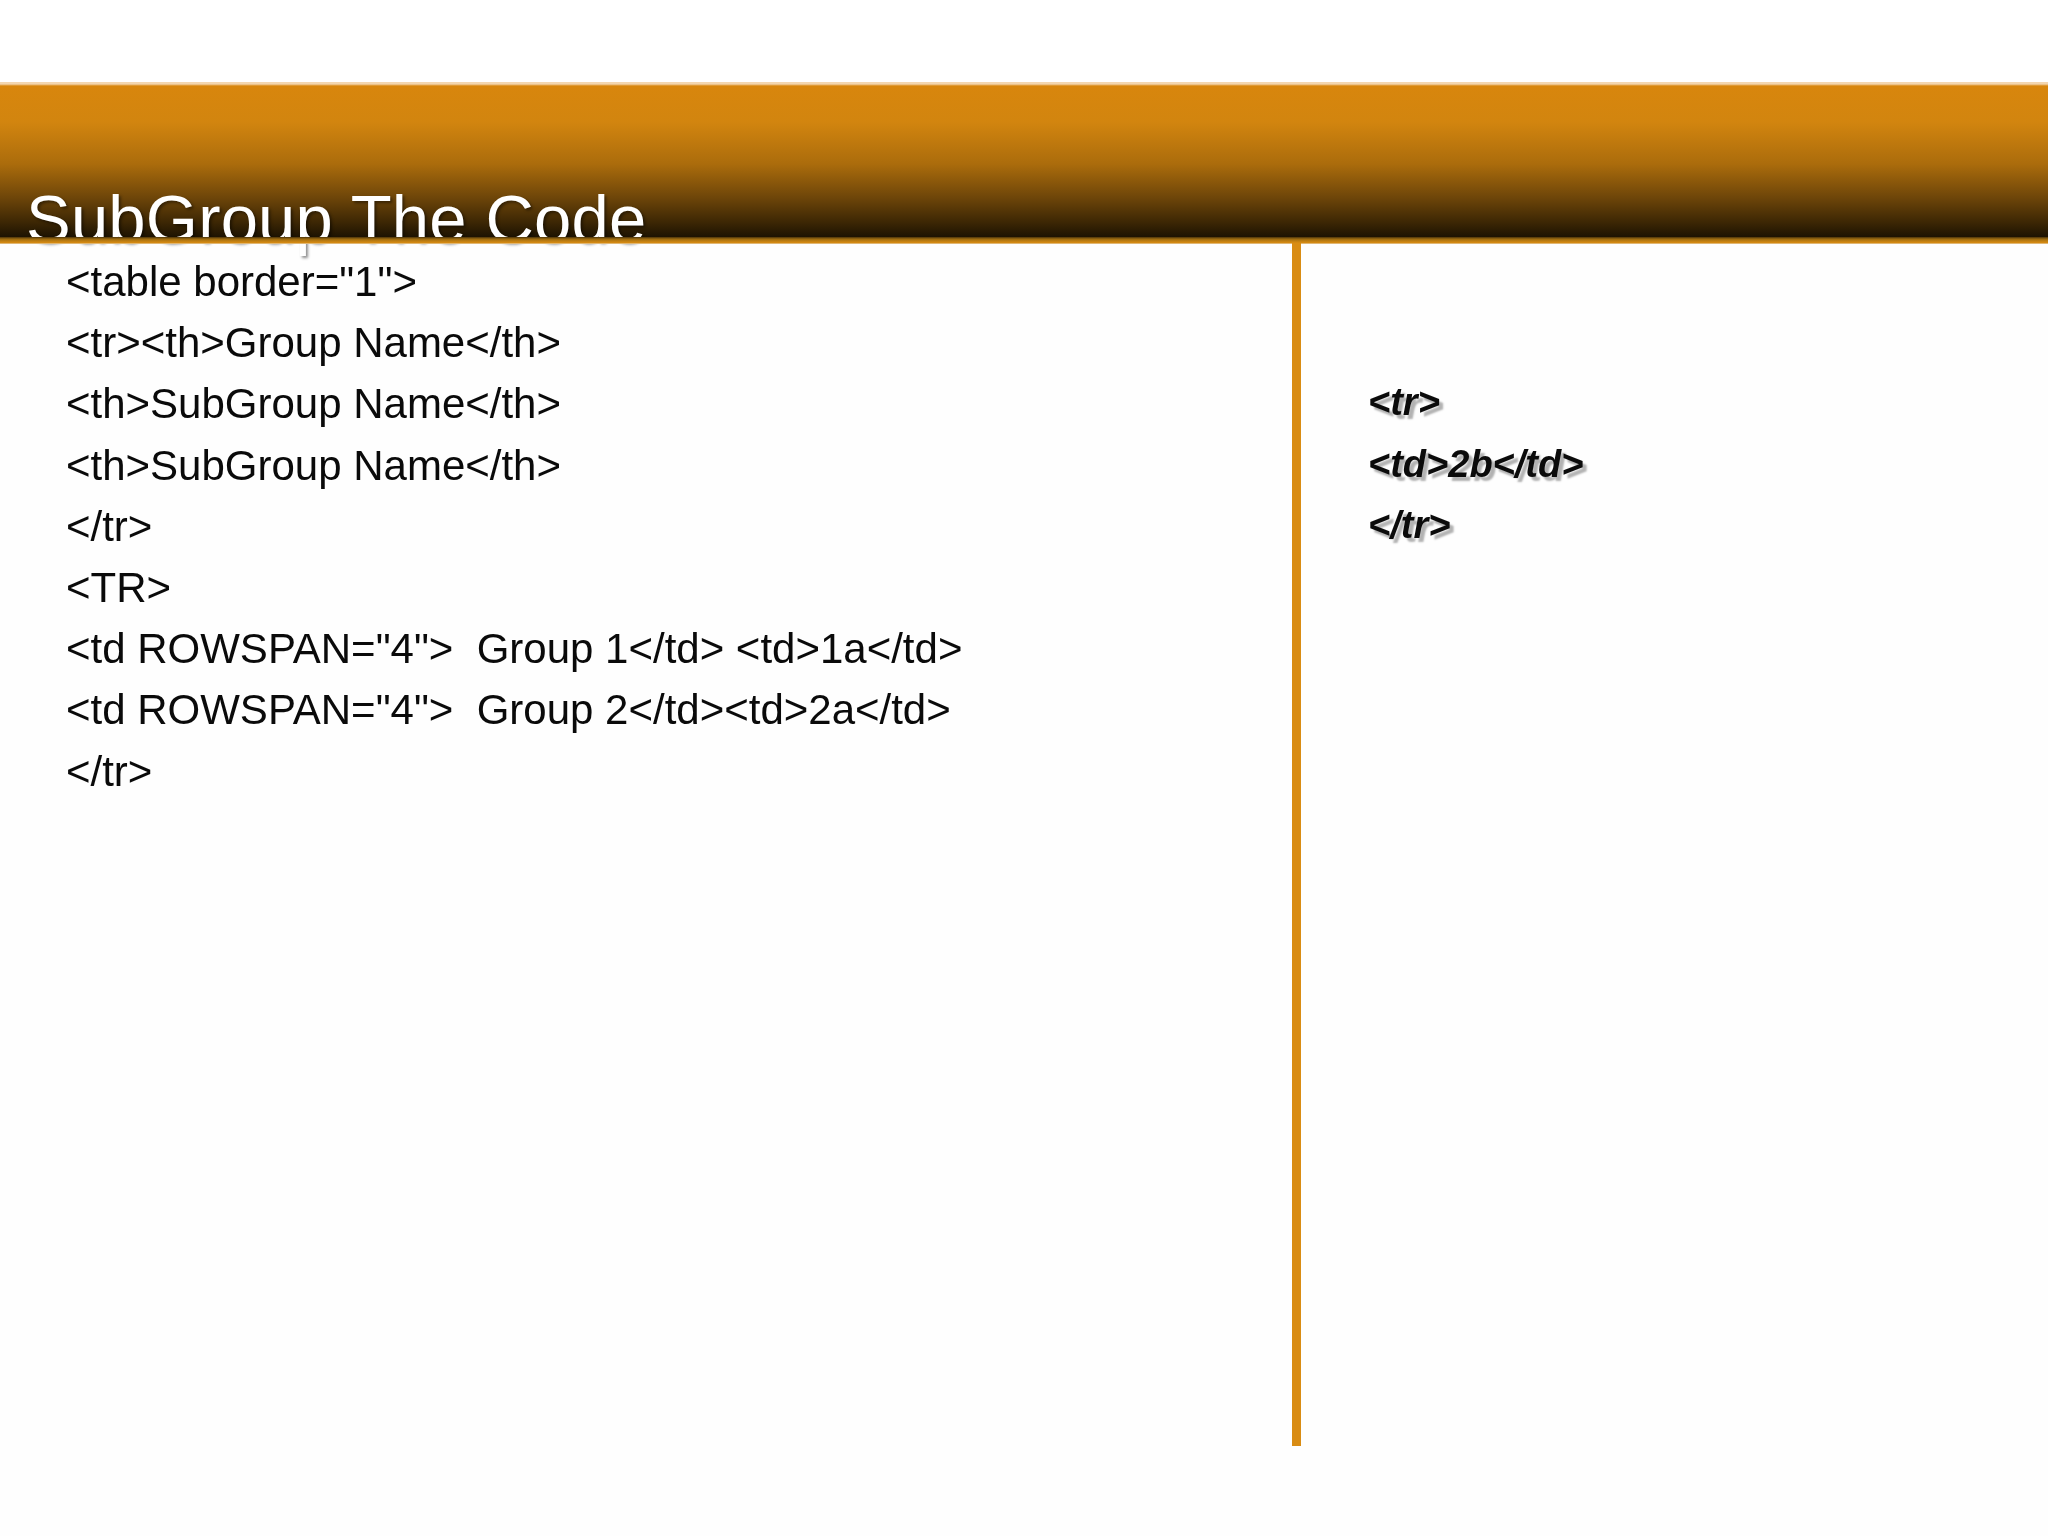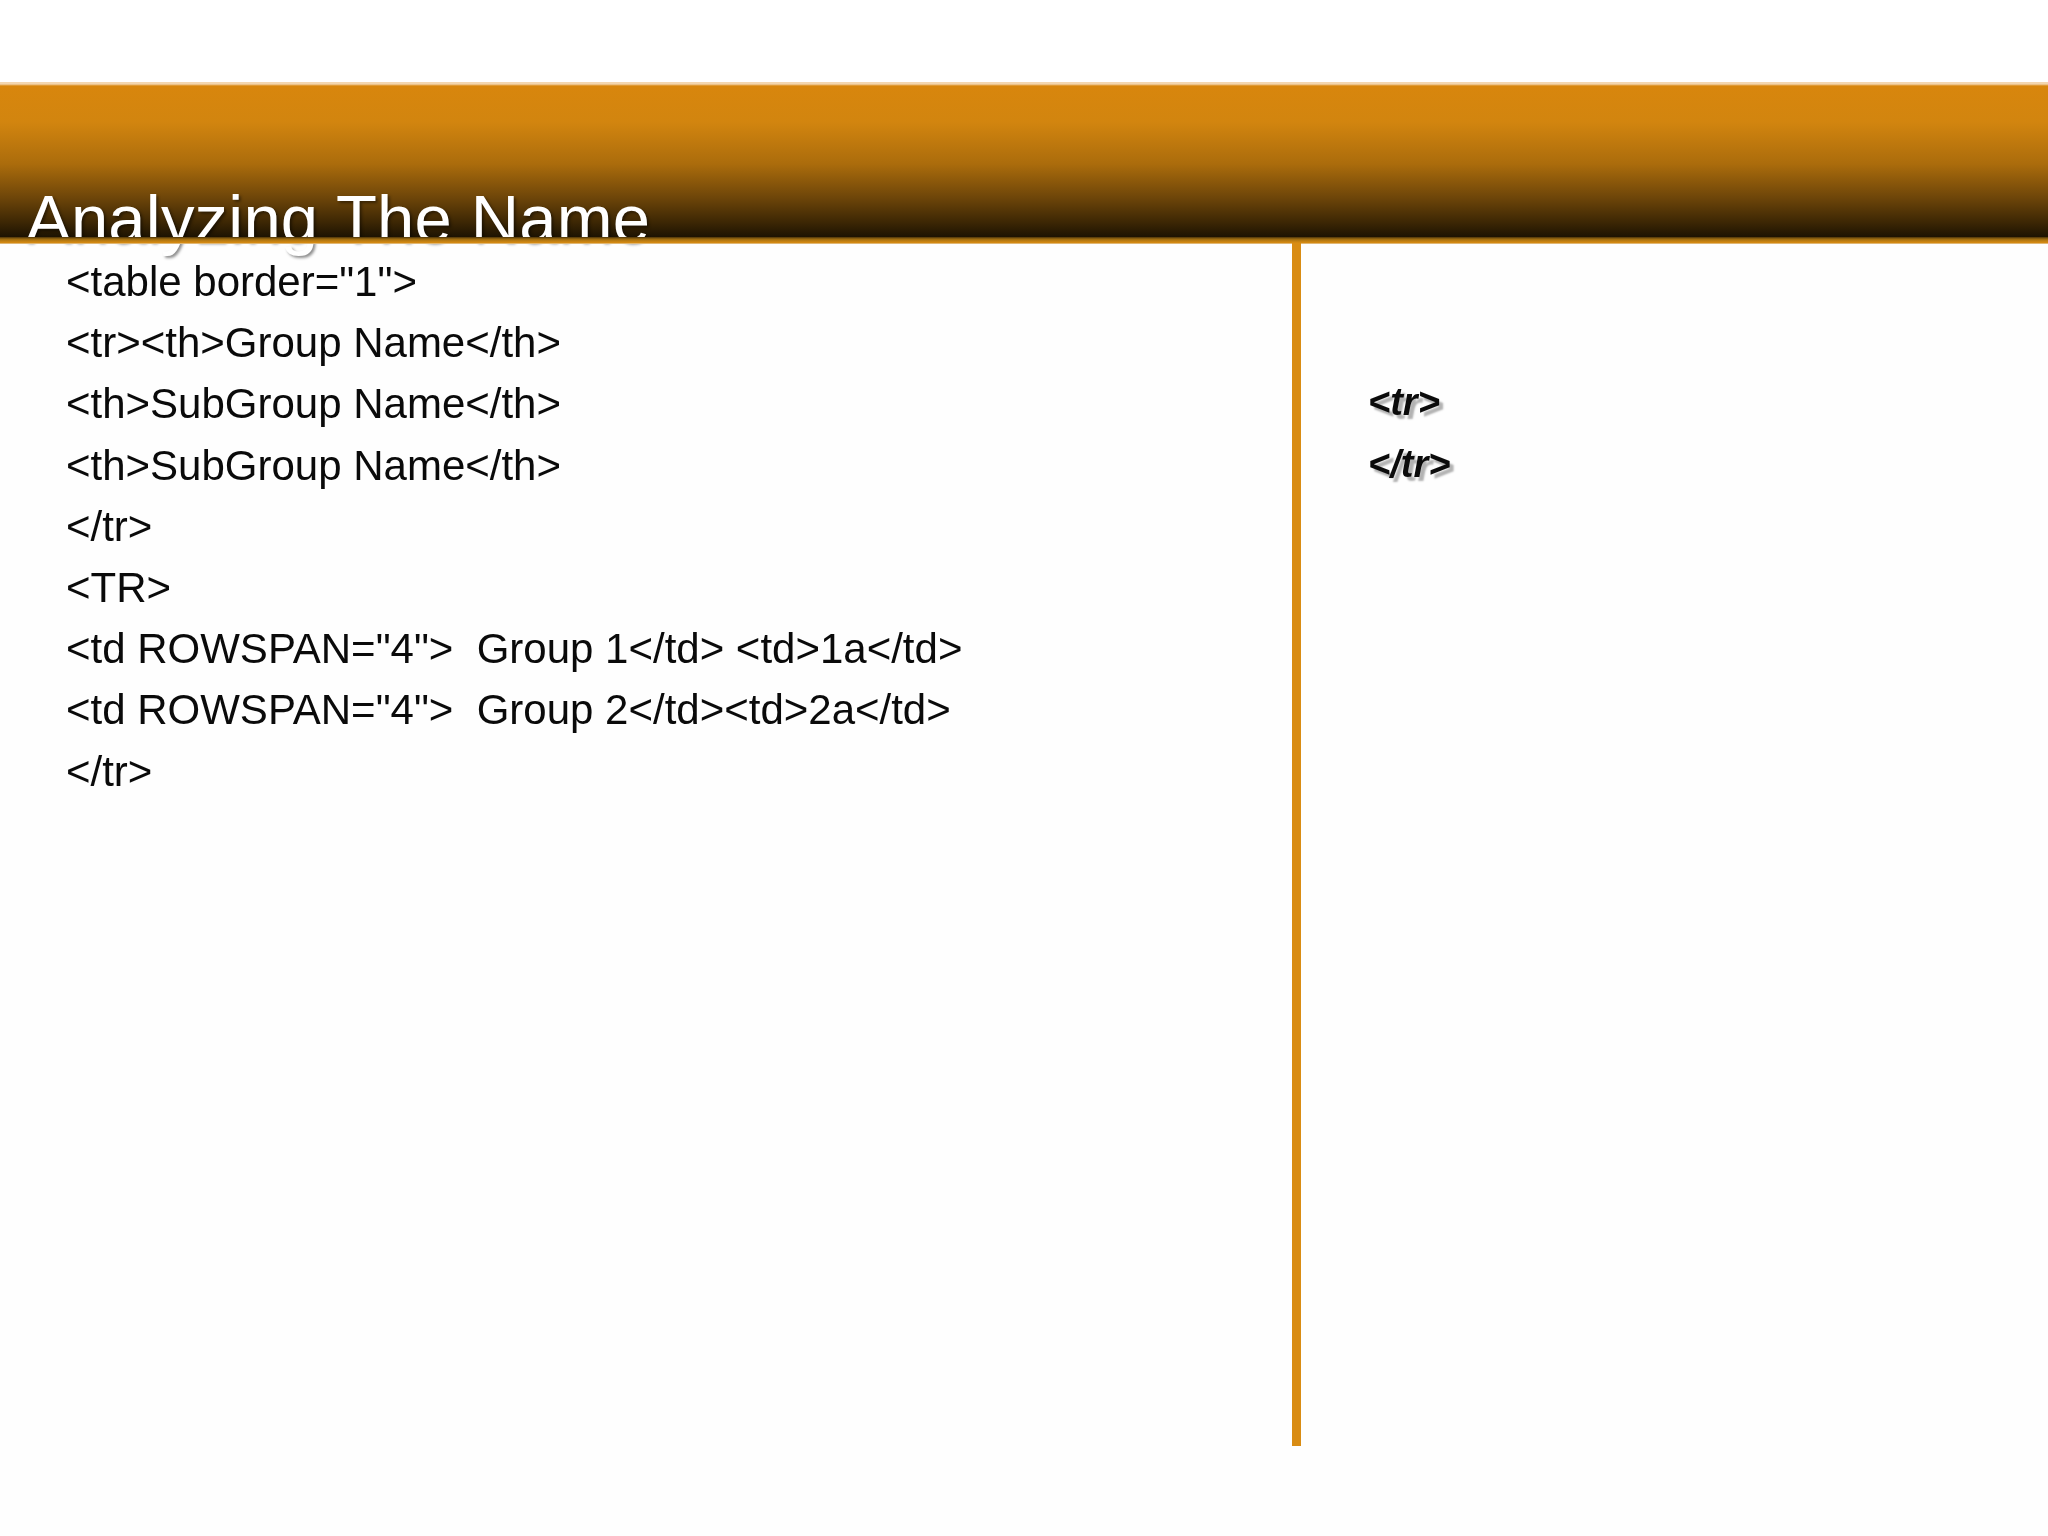--- a/index.html
+++ b/index.html
@@ -121,36 +121,37 @@
   }
 </style>
 </head>
 <body>
 
 <div class="slide">
 
   <div class="spacer-top"></div>
 
   <div class="title-banner">
-    <div class="title-text">Analyzing The Name</div>
+    <div class="title-text">SubGroup The Code</div>
   </div>
   <div class="title-underline"></div>
 
   <div class="code-left">
     <div class="code-line">&lt;table border="1"&gt;</div>
     <div class="code-line">&lt;tr&gt;&lt;th&gt;Group Name&lt;/th&gt;</div>
     <div class="code-line">&lt;th&gt;SubGroup Name&lt;/th&gt;</div>
     <div class="code-line">&lt;th&gt;SubGroup Name&lt;/th&gt;</div>
     <div class="code-line">&lt;/tr&gt;</div>
     <div class="code-line">&lt;TR&gt;</div>
     <div class="code-line">&lt;td ROWSPAN="4"&gt;  Group 1&lt;/td&gt; &lt;td&gt;1a&lt;/td&gt;</div>
     <div class="code-line">&lt;td ROWSPAN="4"&gt;  Group 2&lt;/td&gt;&lt;td&gt;2a&lt;/td&gt;</div>
     <div class="code-line">&lt;/tr&gt;</div>
   </div>
 
   <div class="divider"></div>
 
   <div class="code-right">
     <div class="code-line">&lt;tr&gt;</div>
+    <div class="code-line">&lt;td&gt;2b&lt;/td&gt;</div>
     <div class="code-line">&lt;/tr&gt;</div>
   </div>
 
 </div>
 
 </body></html>

